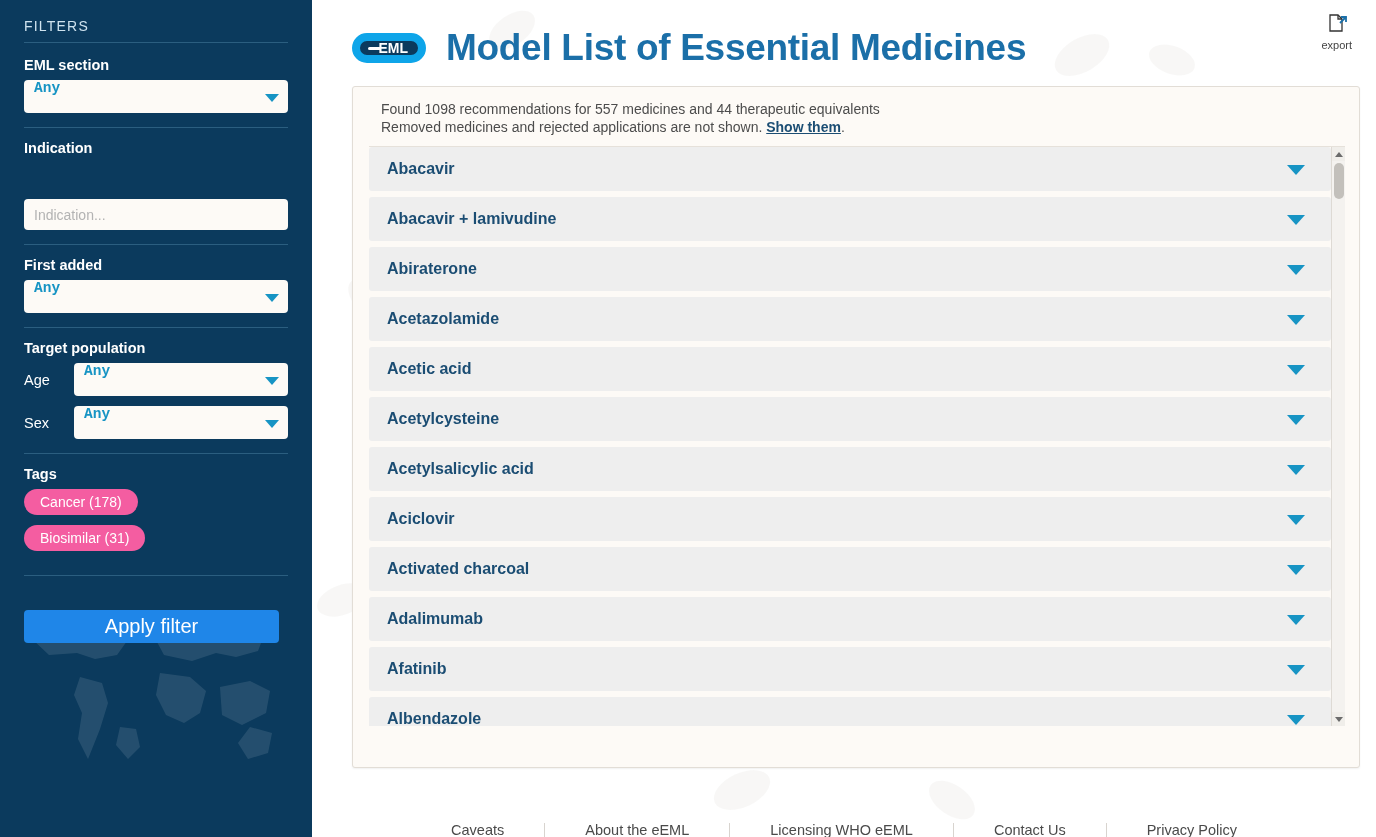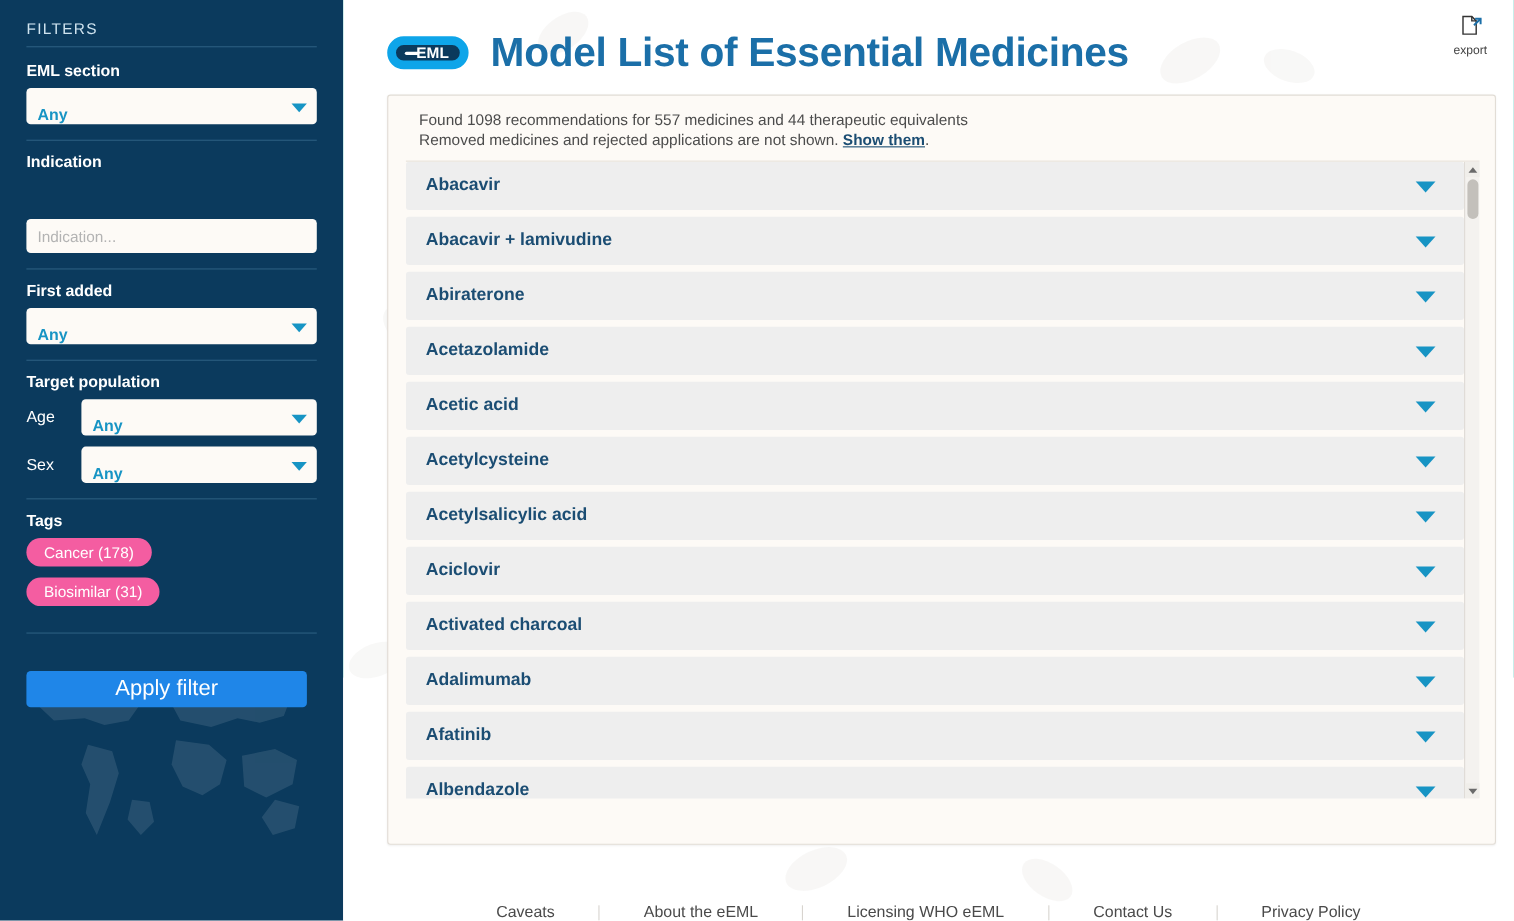--- a/index.html
+++ b/index.html
@@ -7,21 +7,21 @@
     margin: 0; padding: 0;
     width: 1376px; height: 837px;
     overflow: hidden;
     font-family: "Liberation Sans", sans-serif;
     background: #ffffff;
   }
   #app {
     position: relative;
     width: 1376px; height: 616px;
     display: flex;
-    background: #14b8a6;
+    background: #7f1d1d;
   }
 
   
   .sidebar {
     position: relative;
     width: 312px;
     height: 837px;
     background: #0b3a5d;
     color: #ffffff;
     padding: 18px 24px 0 24px;
@@ -49,23 +49,24 @@
     font-weight: bold;
     color: #ffffff;
     margin-bottom: 7px;
   }
   .select-box {
     position: relative;
     background: #fdfaf6;
     border-radius: 4px;
     height: 33px;
     display: flex;
-    align-items: flex-end;
+    align-items: flex-start;
     padding: 0 10px;
     cursor: pointer;
+    font-family: Liberation Mono, monospace;
   }
   .select-box .value {
     color: #1794c4;
     font-weight: bold;
     font-size: 14.5px;
   }
   .caret {
     position: absolute;
     right: 9px;
     top: 50%;

